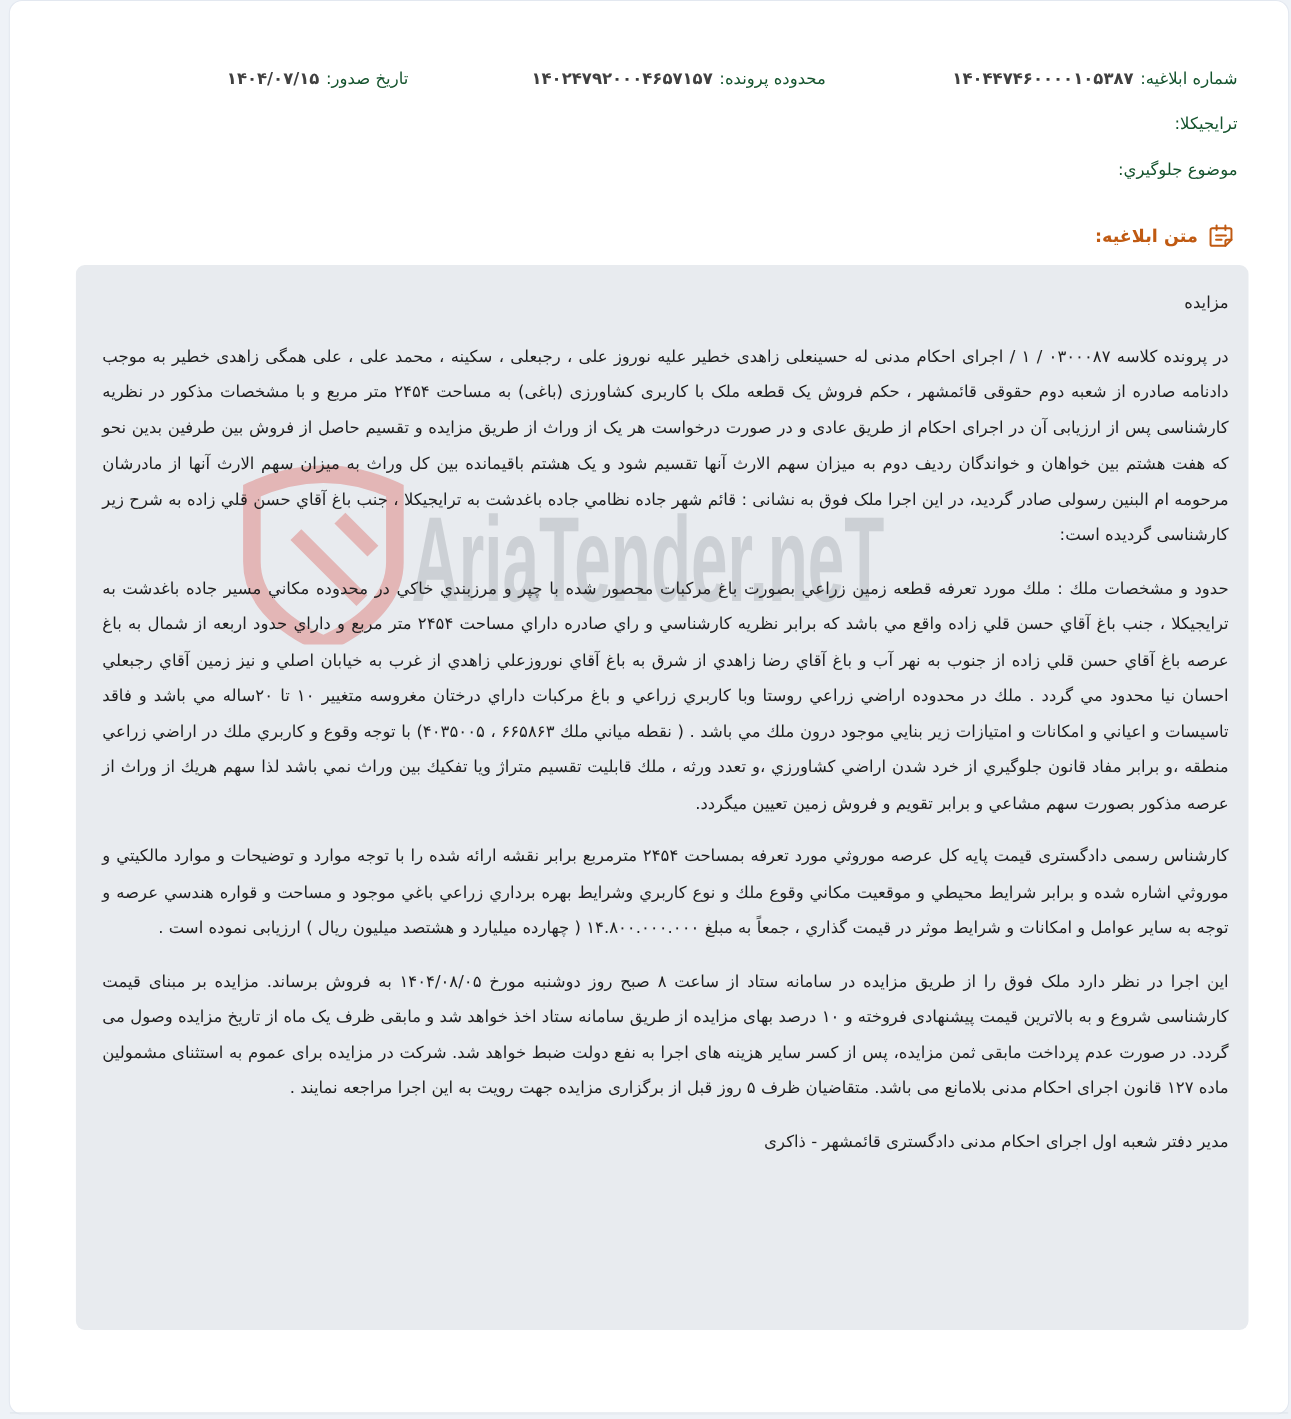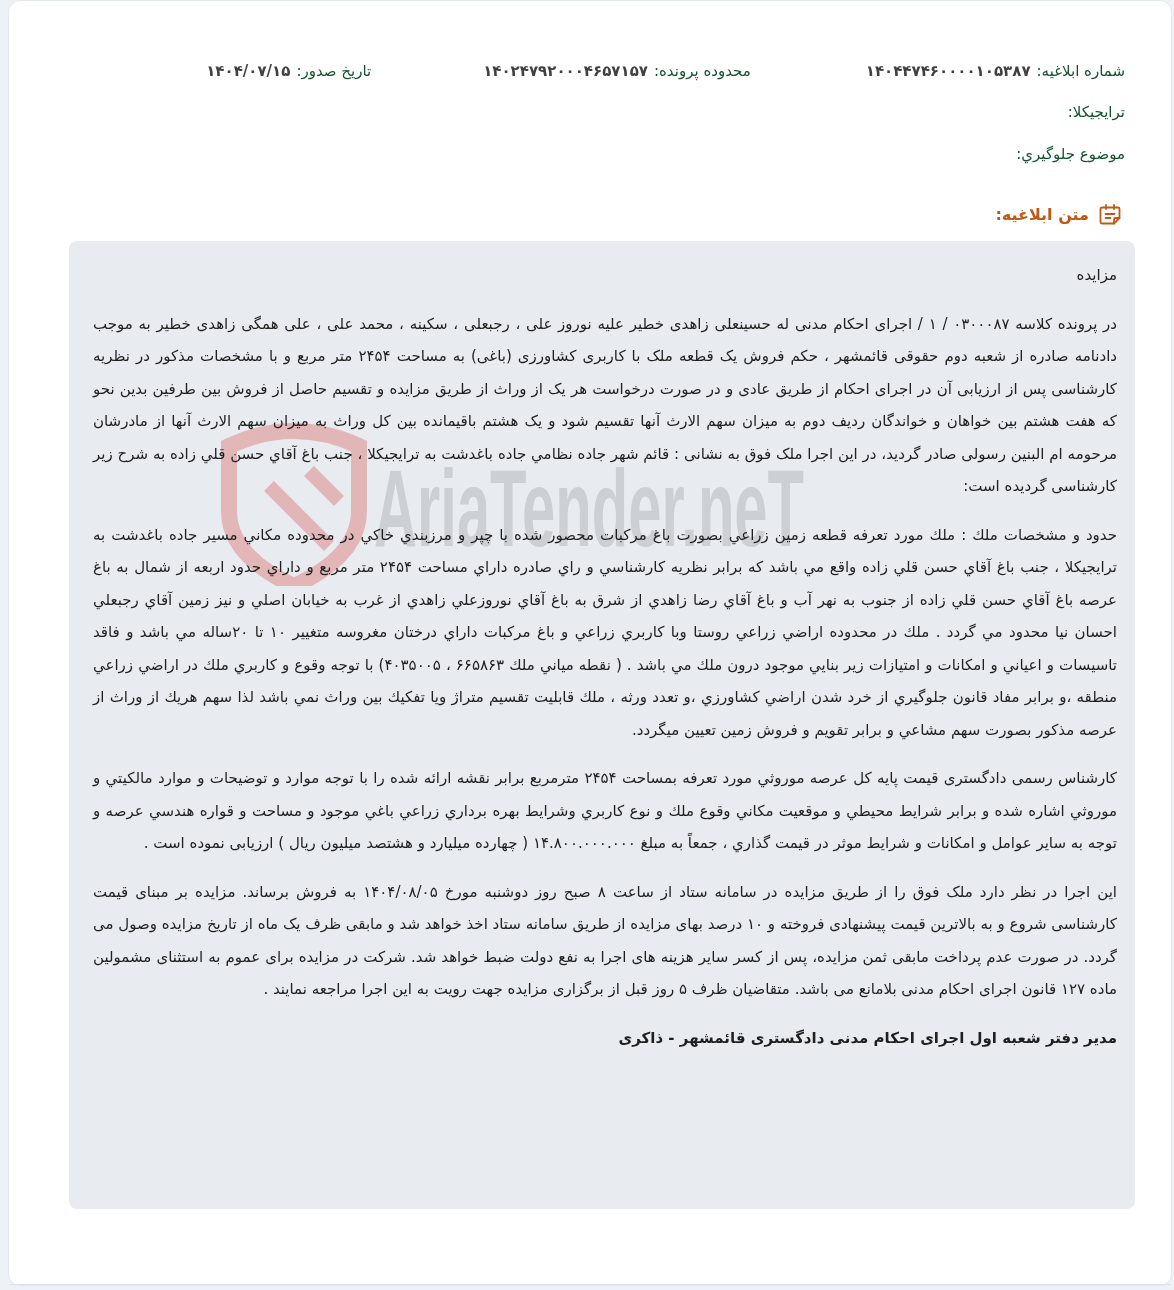--- a/index.html
+++ b/index.html
@@ -109,21 +109,20 @@
       z-index: 2;
     }
     .content p {
       margin: 0 0 16px 0;
     }
     .content p.heading {
       margin-bottom: 16px;
     }
     .content p.signature {
       margin-top: 16px;
-      font-weight: bold;
     }
     .bottom-rule {
       position: absolute;
       left: 0;
       right: 0;
       bottom: 0;
       height: 1px;
       background: #dde3ea;
     }
   </style>

